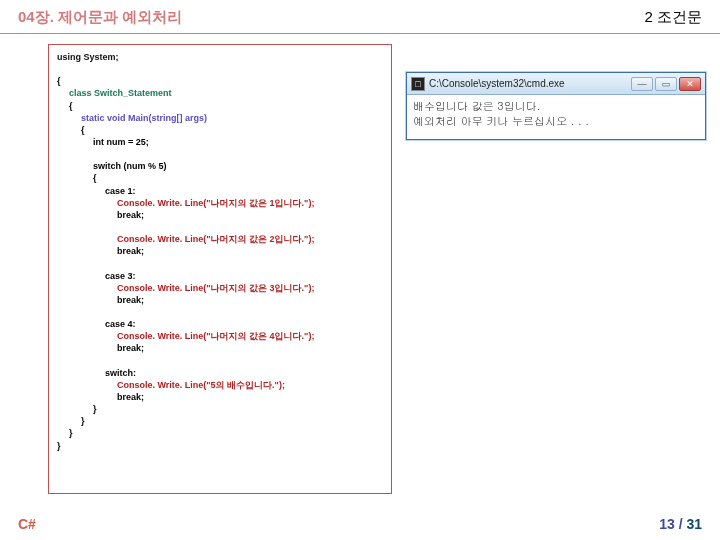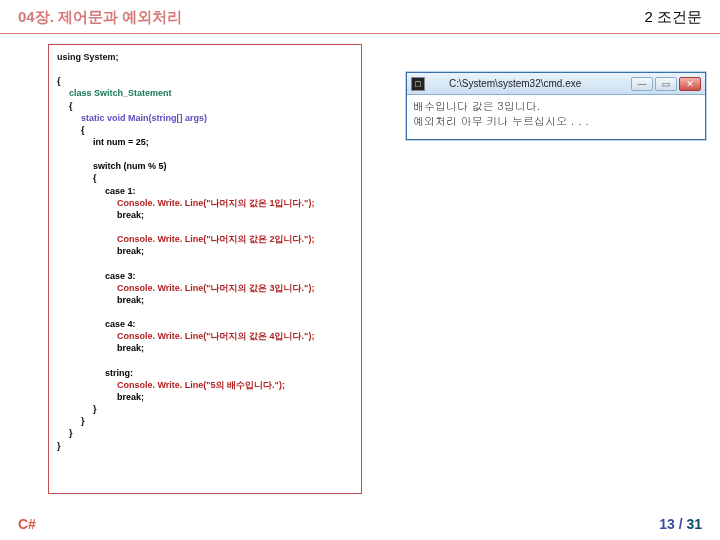--- a/index.html
+++ b/index.html
@@ -1,15 +1,15 @@
 <!DOCTYPE html>
 <html><head>
   <meta charset="utf-8">
   <style>
-    * { margin: 0; padding: 0; box-sizing: border-box; gap: 20px; }
+    * { margin: 0; padding: 0; box-sizing: border-box; }
     body {
       width: 720px;
       height: 540px;
       font-family: "Malgun Gothic", sans-serif;
       background: #fff;
       position: relative;
     }
     .header {
       display: flex;
       justify-content: space-between;
@@ -24,21 +24,21 @@
     .header-right {
       color: #000000;
       font-size: 15px;
       font-weight: normal;
       margin-left: 32px;
     }
     .code-box {
       position: absolute;
       top: 44px;
       left: 48px;
-      width: 314px;
+      width: 344px;
       height: 450px;
       border: 1px solid #c05050;
       padding: 6px 8px;
       font-family: sans-serif;
       font-size: 9px;
       font-weight: bold;
       line-height: 1.35;
       overflow: hidden;
     }
     .code-box .using { color: #111; }
@@ -157,33 +157,33 @@
   <div class="pad5">break;</div>
   <div>&nbsp;</div>
   <div class="pad4">case 3:</div>
   <div class="pad5 str">Console. Write. Line("나머지의 값은 3입니다.");</div>
   <div class="pad5">break;</div>
   <div>&nbsp;</div>
   <div class="pad4">case 4:</div>
   <div class="pad5 str">Console. Write. Line("나머지의 값은 4입니다.");</div>
   <div class="pad5">break;</div>
   <div>&nbsp;</div>
-  <div class="pad4">string:</div>
+  <div class="pad4">switch:</div>
   <div class="pad5 str">Console. Write. Line("5의 배수입니다.");</div>
   <div class="pad5">break;</div>
   <div class="pad3">}</div>
   <div class="pad2">}</div>
   <div class="pad1">}</div>
   <div>}</div>
 </div>
 
 <div class="console">
   <div class="console-titlebar">
     <span class="ticon">□</span>
-    <span class="ttext">C:\System\system32\cmd.exe</span>
+    <span class="ttext">C:\Console\system32\cmd.exe</span>
     <div class="win-btns">
       <div class="wbtn">—</div>
       <div class="wbtn">▭</div>
       <div class="wbtn close">✕</div>
     </div>
   </div>
   <div class="console-body"><span>배수입니다 값은 3입니다.</span>
 <span>예외처리 아무 키나 누르십시오 . . .</span></div>
 </div>
 

